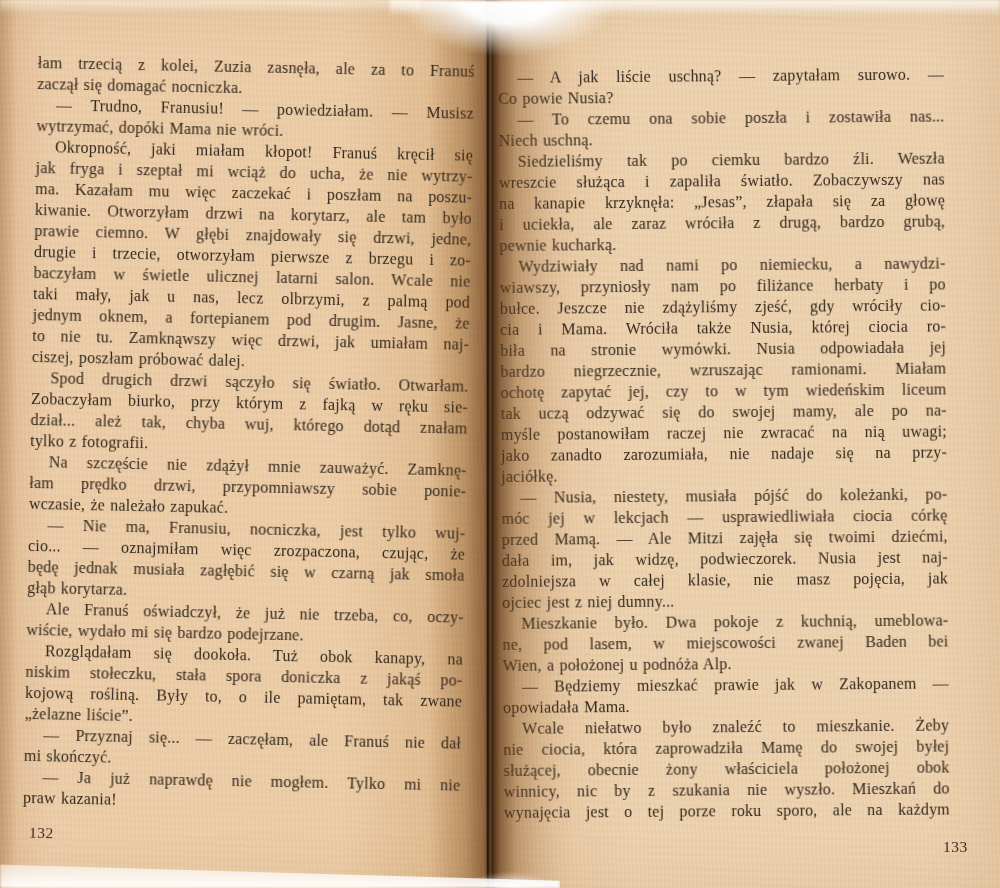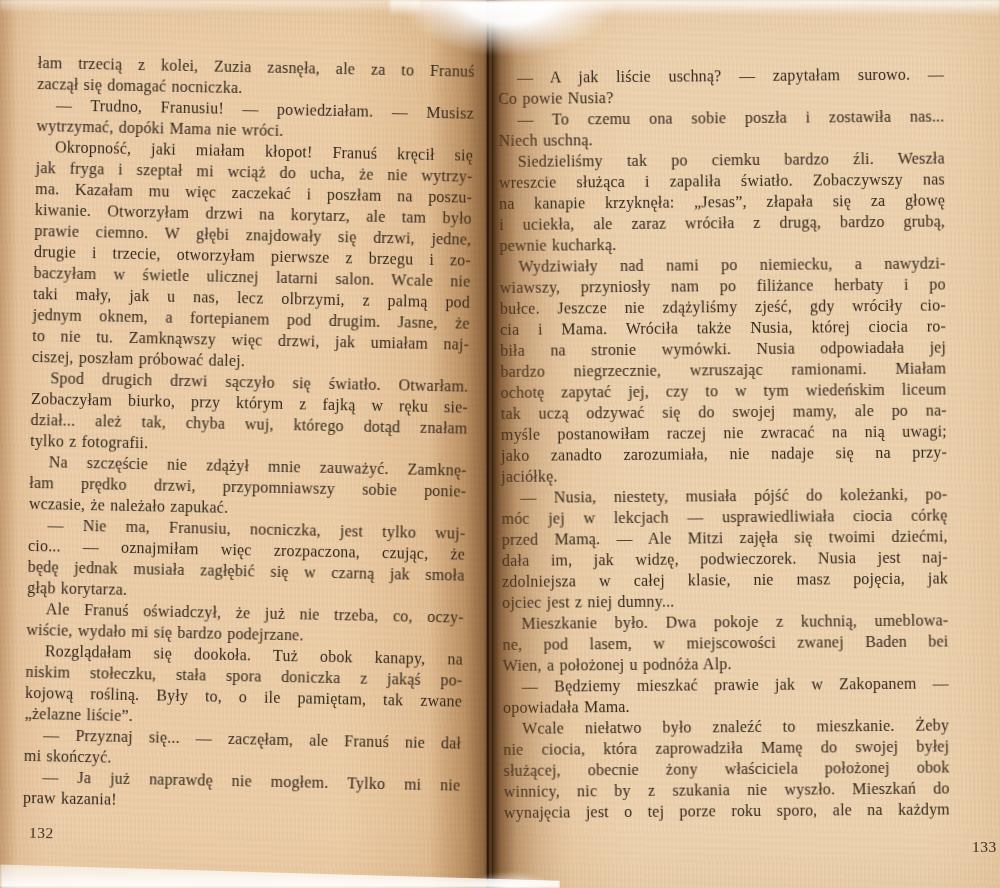--- a/index.html
+++ b/index.html
@@ -40,21 +40,21 @@
   .tb-left{left:38px;top:52px;width:437px;transform:rotate(1.15deg);transform-origin:0 0;}
   .tb-right{left:498px;top:67px;width:446px;transform:rotate(-0.45deg);transform-origin:0 0;}
   .line{height:21px;line-height:21px;white-space:nowrap;word-spacing:1px;}
   .line.just{white-space:normal;text-align:justify;text-align-last:justify;text-justify:inter-word;}
   .line.ind{text-indent:19px;}
   .page-num{
     position:absolute;color:#3a2d20;font-size:15.5px;letter-spacing:.5px;
     filter:blur(.2px);
   }
   .pn-left{left:29px;top:824px;transform:rotate(1.1deg);}
-  .pn-right{left:972px;top:838px;}
+  .pn-right{left:943px;top:838px;}
   
   .gutter-shadow{
     position:absolute;left:428px;top:0;width:146px;height:100%;pointer-events:none;
     background:linear-gradient(to right,
       rgba(104,64,30,0) 0%,
       rgba(104,64,30,.20) 26%,
       rgba(90,52,22,.45) 38%,
       rgba(58,32,12,.78) 43.5%,
       rgba(34,17,6,.92) 40.8%,
       rgba(30,15,5,.95) 41.6%,

